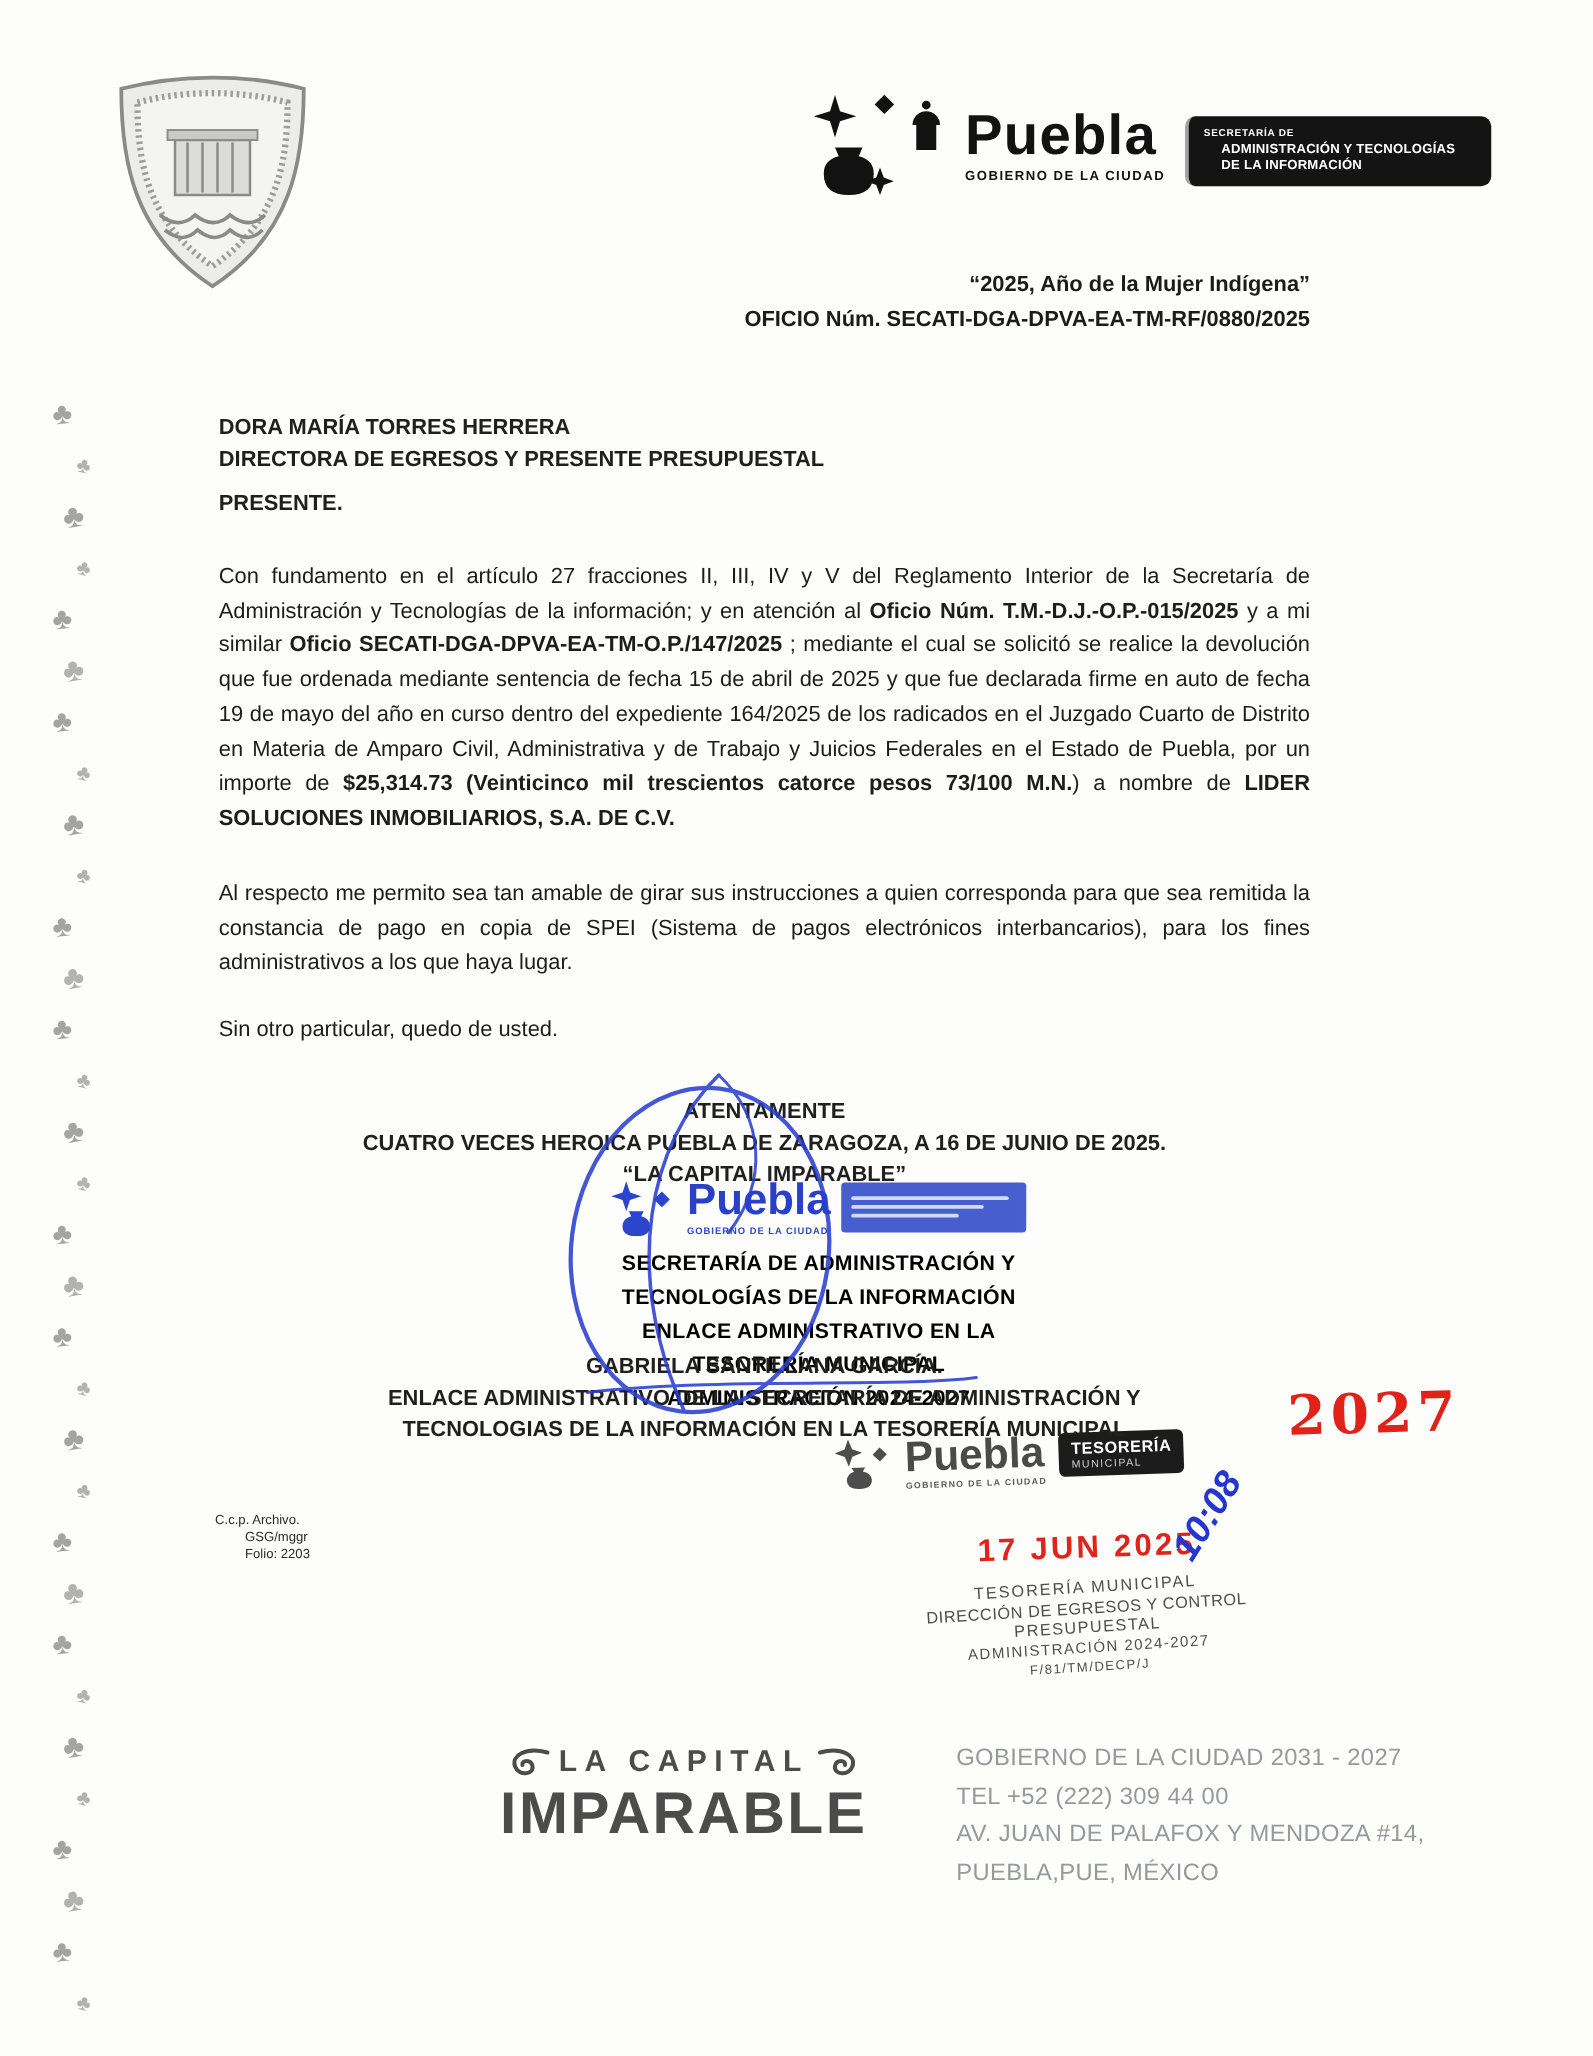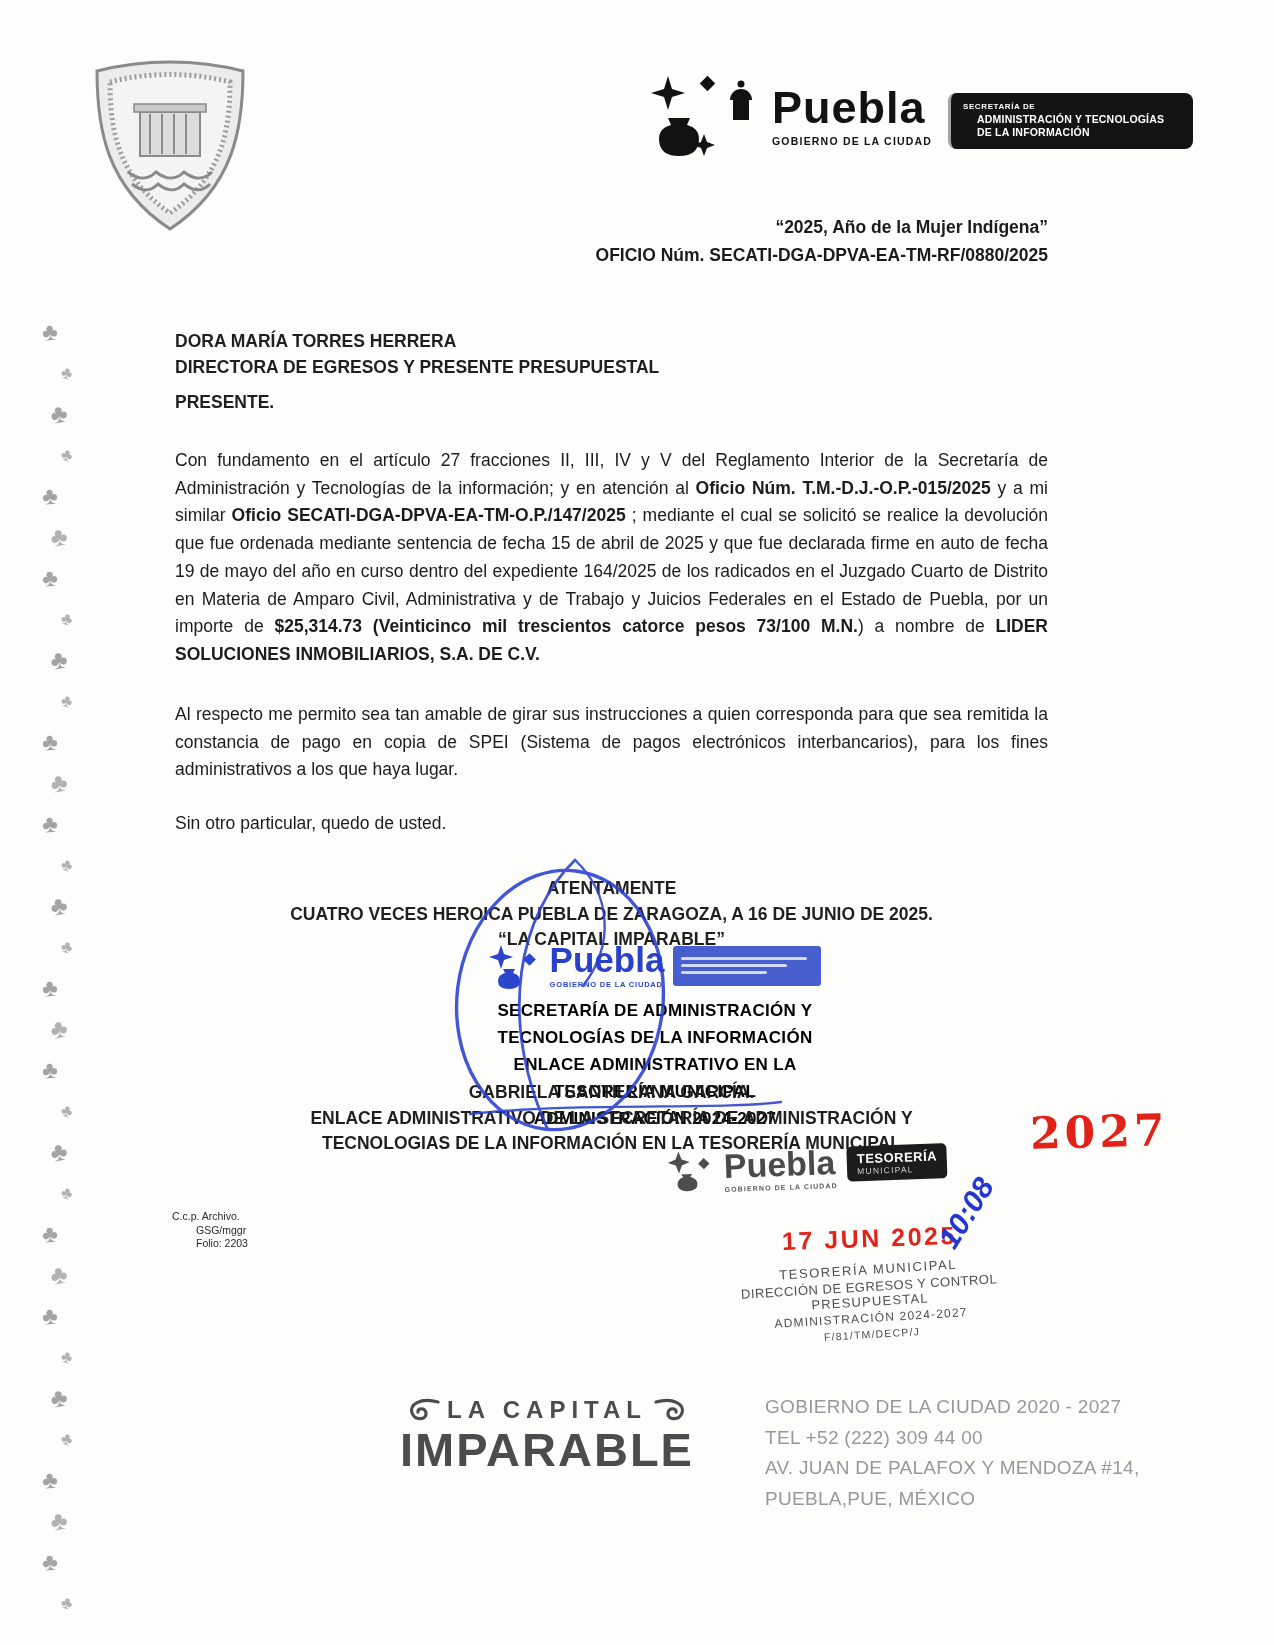--- a/index.html
+++ b/index.html
@@ -269,19 +269,19 @@
       </svg>
       <span>LA CAPITAL</span>
       <svg width="34" height="28" viewBox="0 0 34 28" style="transform:scaleX(-1)">
         <path d="M32,6 C14,1 3,9 6,17 C9,25 21,24 20,17 C19,11 11,12 12,16" fill="none" stroke="#4c4c4c" stroke-width="3.2" stroke-linecap="round"></path>
       </svg>
     </div>
     <div class="fl-bottom">IMPARABLE</div>
   </div>
 
   <div class="faddr">
-    <div>GOBIERNO DE LA CIUDAD 2020 - 2027</div>
+    <div>GOBIERNO DE LA CIUDAD 2031 - 2027</div>
     <div>TEL +52 (222) 309 44 00</div>
     <div>AV. JUAN DE PALAFOX Y MENDOZA #14,</div>
     <div>PUEBLA,PUE, MÉXICO</div>
   </div>
 
 </div>
 
 </body></html>

